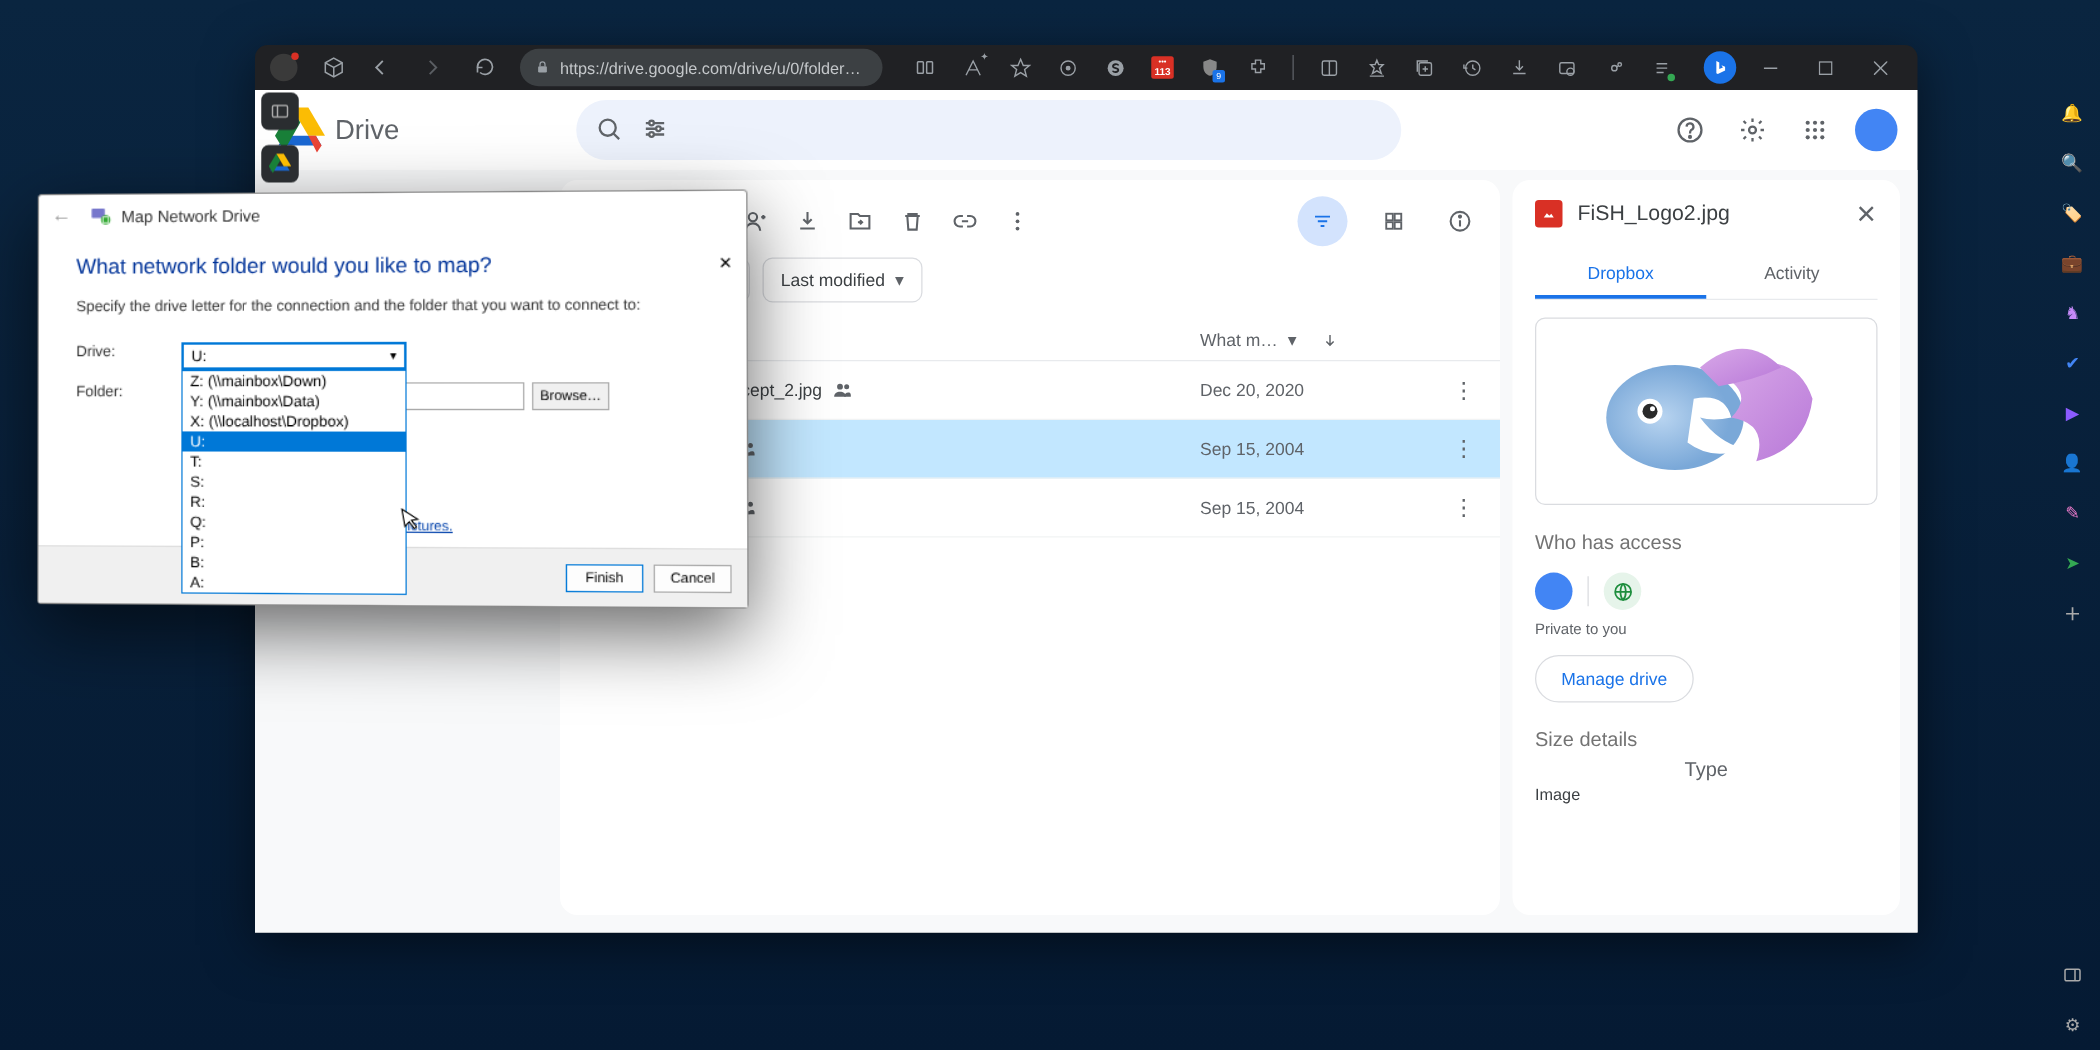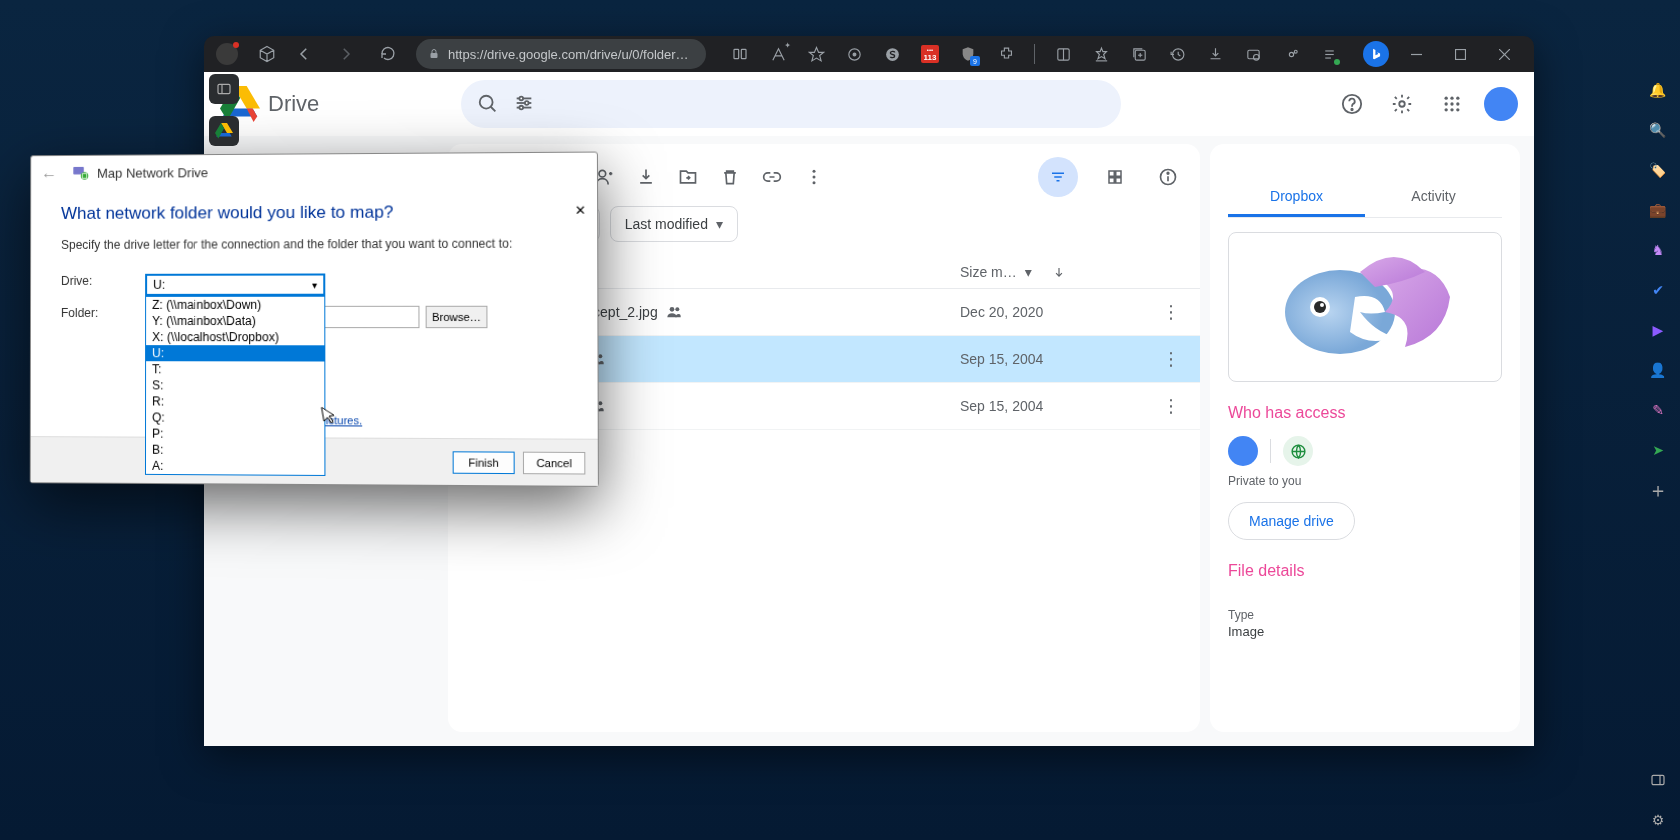--- a/index.html
+++ b/index.html
@@ -63,28 +63,28 @@
 .details-panel { width:310px; background:#fff; border-radius:14px; padding:16px 18px; overflow:auto;}
 .dp-head { display:flex; align-items:center; gap:12px;}
 .dp-badge { width:22px; height:22px; background:#d93025; border-radius:3px; display:flex; align-items:center; justify-content:center; color:#fff; font-size:11px;}
 .dp-title { font-size:17px; color:#3c4043; flex:1; font-weight:400;}
 .dp-close { font-size:18px; color:#5f6368;}
 .dp-tabs { display:flex; margin-top:18px; border-bottom:1px solid #e8eaed;}
 .dp-tab { flex:1; text-align:center; padding:10px 0; font-size:14px; color:#5f6368;}
 .dp-tab.active { color:#1a73e8; border-bottom:3px solid #1a73e8; font-weight:500;}
 .preview { margin-top:14px; height:150px; border:1px solid #dadce0; border-radius:8px; display:flex; align-items:center; justify-content:center; background:#fff;}
 .fish-svg { width:200px; height:120px;}
-.dp-section-title { font-size:16px; color:#ec4899; margin-top:22px; font-weight:500;}
+.dp-section-title { font-size:16px; color:#737373; margin-top:22px; font-weight:500;}
 .access-row { display:flex; align-items:center; gap:8px; margin-top:14px;}
 .av-small { width:30px; height:30px; border-radius:50%; background:#4285f4;}
 .av-div { width:1px; height:24px; background:#dadce0; margin:0 4px;}
 .globe { width:30px; height:30px; border-radius:50%; background:#e6f4ea; display:flex; align-items:center; justify-content:center; color:#1e8e3e; font-size:15px;}
 .private-text { font-size:12px; color:#5f6368; margin-top:8px;}
 .manage-btn { margin-top:14px; border:1px solid #dadce0; border-radius:20px; padding:10px 20px; font-size:14px; color:#1a73e8; display:inline-block; font-weight:500;}
-.fd-label { font-size:12px; color:#5f6368; margin-top:28px;}
+.fd-label { font-size:16px; color:#5f6368; margin-top:6px;text-align:center;}
 .fd-val { font-size:13px; color:#3c4043; margin-top:2px;}
 .fd-row { display:flex; justify-content:space-between; align-items:flex-end;}
 .fd-chev { color:#5f6368; font-size:16px;}
 
 
 .edge-bar { position:absolute; right:0; top:66px; width:44px; display:flex; flex-direction:column; align-items:center; gap:20px; padding-top:14px;}
 .edge-icon { width:20px; height:20px; display:flex; align-items:center; justify-content:center; font-size:14px;}
 
 
 .left-edge { position:absolute; left:204px; top:74px; width:40px; display:flex; flex-direction:column; align-items:center; gap:12px; z-index:3;}
@@ -433,21 +433,21 @@
               <span>People</span>
               <span style="color:#5f6368">▾</span>
             </div>
           <div class="chip">
               <span>Last modified</span>
               <span style="color:#5f6368">▾</span>
             </div>
         </div>
         <div class="table-head">
           <span class="th-name"></span>
-          <span class="th-mod"><span>Size m…</span> ▾ &nbsp;&nbsp; <svg width="14" height="14" viewBox="0 0 24 24" fill="none" stroke="#5f6368" stroke-width="2">
+          <span class="th-mod"><span>What m…</span> ▾ &nbsp;&nbsp; <svg width="14" height="14" viewBox="0 0 24 24" fill="none" stroke="#5f6368" stroke-width="2">
                 <path d="M12 5 V19 M7 14 L12 19 L17 14"></path>
               </svg></span>
           <span class="th-actions"></span>
         </div>
 
         <div class="file-row">
           <div class="file-icon">▲</div>
           <div class="file-name">
               <span>egistered_Concept_2.jpg</span> 
               <span class="shared-icon">
@@ -490,20 +490,34 @@
                   <path d="M14 20 c0-3 2-5 5-5 s3 2 3 5 Z"></path>
                 </svg>
               </span>
             </div>
           <div class="file-date">Sep 15, 2004</div>
           <div class="file-more">⋮</div>
         </div>
       </div>
 
       <div class="details-panel">
+        <div class="dp-head">
+          <div class="dp-badge">
+              <svg width="12" height="12" viewBox="0 0 24 24" fill="#fff">
+                <path d="M4 18 L9 11 L13 15 L16 12 L20 18 Z"></path>
+              </svg>
+            </div>
+          <div class="dp-title">FiSH_Logo2.jpg</div>
+          <div class="dp-close">
+              <svg width="18" height="18" viewBox="0 0 24 24" stroke="#5f6368" stroke-width="2.5">
+                <line x1="5" y1="5" x2="19" y2="19"></line>
+                <line x1="19" y1="5" x2="5" y2="19"></line>
+              </svg>
+            </div>
+        </div>
         <div class="dp-tabs">
           <div class="dp-tab active">Dropbox</div>
           <div class="dp-tab">Activity</div>
         </div>
         <div class="preview">
           <svg class="fish-svg" viewBox="0 0 200 120">
             <defs>
               <radialGradient id="bg" cx="40%" cy="50%">
                   <stop offset="0%" stop-color="#b8d4f0"></stop>
                   <stop offset="100%" stop-color="#7aa8d8"></stop>
@@ -528,21 +542,21 @@
           <div class="av-div"></div>
           <div class="globe">
               <svg width="17" height="17" viewBox="0 0 24 24" fill="none" stroke="#1e8e3e" stroke-width="2">
                 <circle cx="12" cy="12" r="9"></circle>
                 <path d="M3 12 H21 M12 3 C8 7 8 17 12 21 C16 17 16 7 12 3"></path>
               </svg>
             </div>
         </div>
         <div class="private-text">Private to you</div>
         <div class="manage-btn">Manage drive</div>
-        <div class="dp-section-title">File details</div>
+        <div class="dp-section-title">Size details</div>
         <div class="fd-label">Type</div>
         <div class="fd-val">Image</div>
       </div>
     </div>
   </div>
 </div>
 
 <div class="left-edge">
   <div class="left-edge-icon" style="background:#2a2d30">
       <svg width="16" height="16" viewBox="0 0 24 24" fill="none" stroke="#aaa" stroke-width="1.8">

